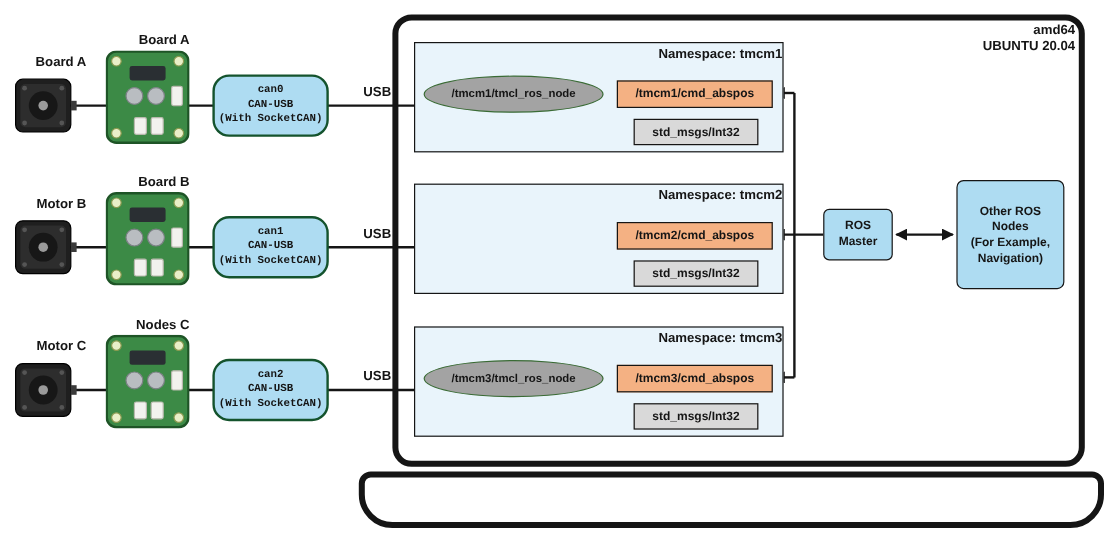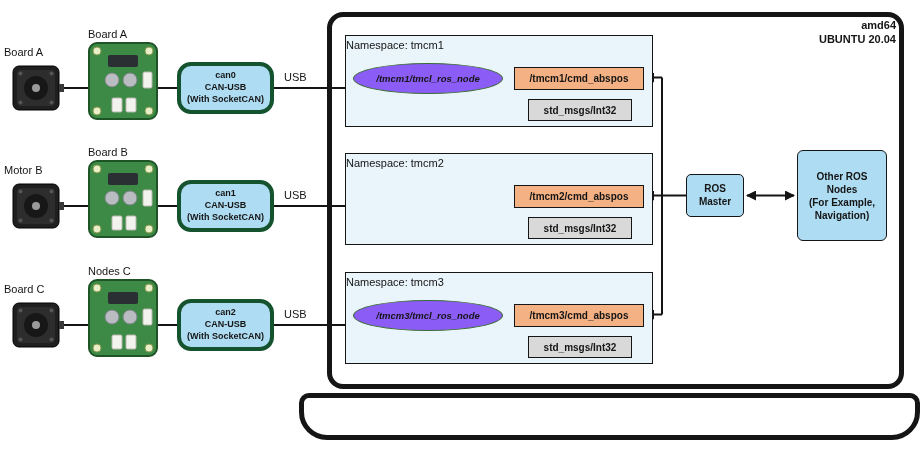--- a/index.html
+++ b/index.html
@@ -1,45 +1,45 @@
 <!DOCTYPE html>
 <html><head>
 <meta charset="utf-8">
 <style>
   html,body{margin:0;padding:0;background:#fff;}
   #stage{
     position:relative;width:924px;height:450px;background:#fff;overflow:hidden;
     font-family:"Liberation Sans",sans-serif;color:#151515;
   }
   .abs{position:absolute;box-sizing:border-box;}
-  .lbl{font-weight:normal;font-size:11px;text-align:left;line-height:1.15;}
+  .lbl{font-weight:bold;font-size:11px;text-align:right;line-height:1.15;}
   .pre{white-space:pre-line;}
 
   
   .laptop-screen{left:327px;top:12px;width:577px;height:377px;background:#fff;
     border:5px solid #151515;border-radius:16px;}
   .laptop-base{left:299px;top:393px;width:621px;height:47px;background:#fff;
     border:5px solid #151515;border-radius:10px 10px 28px 28px;}
 
   
   .row{position:absolute;left:0;width:924px;height:118px;}
   .row .motor-label{left:4px;top:46px;width:68px;}
   .row .motor-svg{left:12px;top:63px;}
   .row .board-label{left:88px;top:28px;width:70px;}
   .row .board-svg{left:88px;top:42px;}
   .row .can-box{left:177px;top:62px;width:97px;height:52px;background:#aedcf2;
-    border:4px solid #14532d;border-radius:14px;display:flex;align-items:center;justify-content:center;
-    font-weight:bold;font-size:9px;text-align:center;line-height:1.3;}
+    border:2px solid #14532d;border-radius:14px;display:flex;align-items:center;justify-content:center;
+    font-weight:bold;font-size:9px;text-align:center;line-height:1.3;font-family:Liberation Mono, monospace;}
   .row .usb-label{left:284px;top:71px;width:42px;}
   .row .ns-box{left:345px;top:35px;width:308px;height:92px;background:#e9f4fb;
     border:1.5px solid #151515;padding-left:48px;}
   .row .ns-title{left:0;top:3px;width:100%;}
-  .row .node-ellipse{left:7px;top:27px;width:150px;height:31px;background:#8b5cf6;
+  .row .node-ellipse{left:7px;top:27px;width:150px;height:31px;background:#a3a3a3;
     border:1.5px solid #3a6b35;border-radius:50%;display:flex;align-items:center;justify-content:center;
-    font-weight:bold;font-size:9.5px;font-style:italic;}
+    font-weight:bold;font-size:9.5px;}
   .row .topic-box{left:168px;top:31px;width:130px;height:23px;background:#f4b183;
     border:1.5px solid #151515;display:flex;align-items:center;justify-content:center;
     font-weight:bold;font-size:10px;}
   .row .msg-box{left:182px;top:63px;width:104px;height:22px;background:#d9d9d9;
     border:1.5px solid #151515;display:flex;align-items:center;justify-content:center;
     font-weight:bold;font-size:10px;text-align:center;}
 
   
   .ros-master{left:686px;top:174px;width:58px;height:43px;background:#aedcf2;
     border:1.5px solid #151515;border-radius:5px;display:flex;align-items:center;justify-content:center;
@@ -154,21 +154,21 @@
 (With SocketCAN)</div>
     <div class="abs lbl usb-label">USB</div>
     <div class="abs ns-box">
       <div class="abs lbl ns-title">Namespace: tmcm2</div>
       <div class="abs topic-box">/tmcm2/cmd_abspos</div>
       <div class="abs msg-box">std_msgs/Int32</div>
     </div>
   </div>
 
   <div class="row" style="top:237px">
-    <div class="abs lbl motor-label">Board C</div>
+    <div class="abs lbl motor-label">Motor C</div>
     <svg class="abs motor-svg" width="52" height="50" viewBox="0 0 52 50">
       <rect x="1" y="3" width="46" height="44" rx="6" fill="#1f1f1f" stroke="#000"></rect>
       <rect x="5" y="7" width="38" height="36" rx="4" fill="#2d2d2d"></rect>
       <circle cx="24" cy="25" r="12" fill="#171717"></circle>
       <circle cx="24" cy="25" r="4" fill="#9a9a9a"></circle>
       <circle cx="8.5" cy="10.5" r="2" fill="#555"></circle>
         <circle cx="39.5" cy="10.5" r="2" fill="#555"></circle>
       <circle cx="8.5" cy="39.5" r="2" fill="#555"></circle>
         <circle cx="39.5" cy="39.5" r="2" fill="#555"></circle>
       <rect x="47" y="21" width="5" height="8" fill="#3a3a3a"></rect>

